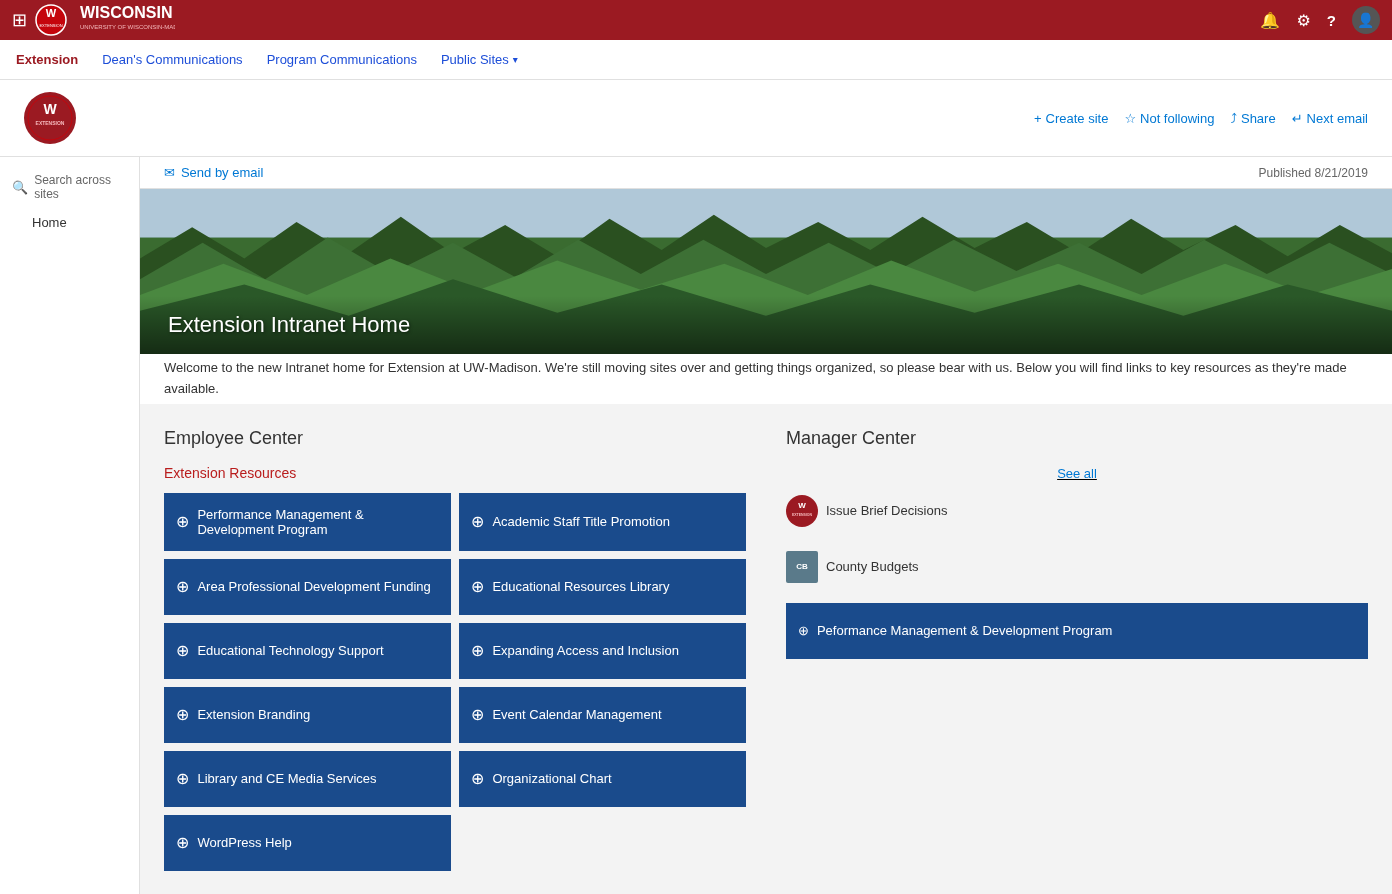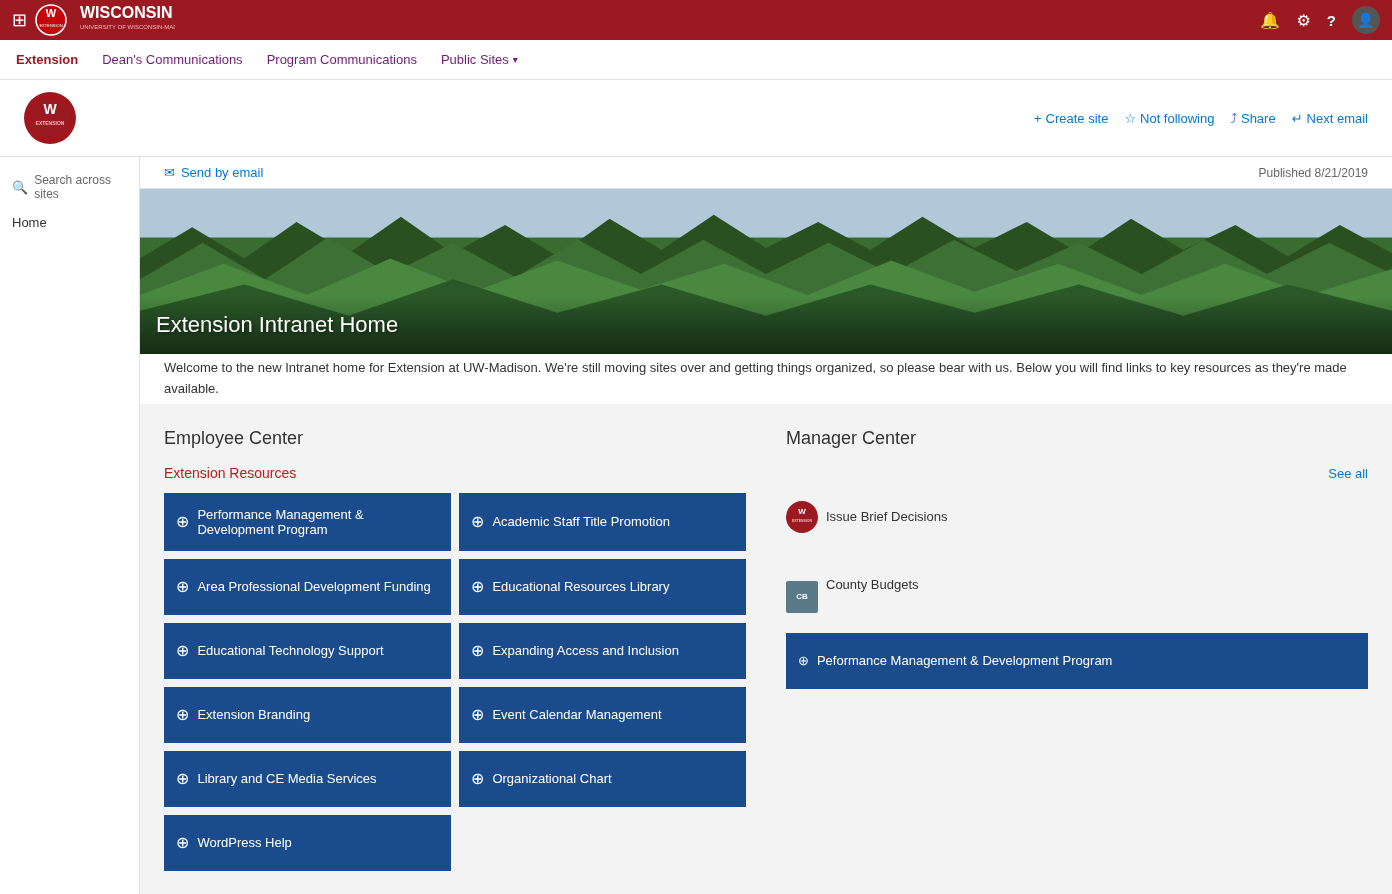--- a/index.html
+++ b/index.html
@@ -24,21 +24,21 @@
     .nav-bar {
       background: white;
       height: 40px;
       display: flex;
       align-items: center;
       padding: 0 16px;
       border-bottom: 1px solid #e0e0e0;
       gap: 24px;
     }
     .nav-item {
-      font-size: 13px; color: #701a75; cursor: pointer; text-decoration: none;
+      font-size: 13px; color: #1d4ed8; cursor: pointer; text-decoration: none;
       display: flex; align-items: center; gap: 4px;
     }
     .nav-item.active { color: #9b1a22; font-weight: 600; }
 
     
     .site-header {
       background: white;
       padding: 12px 24px;
       display: flex;
       align-items: center;
@@ -67,21 +67,21 @@
       background: white;
       border-right: 1px solid #e0e0e0;
       min-height: calc(100vh - 160px);
       padding: 8px 0;
     }
     .sidebar-search {
       display: flex; align-items: center; gap: 6px;
       padding: 8px 12px; cursor: pointer; color: #666; font-size: 13px;
     }
     .sidebar-nav-item {
-      padding: 6px 12px; font-size: 13px; color: #333; cursor: pointer;
+      padding: 6px 12px; font-size: 13px; color: #333; cursor: pointer; margin-left: 20px;
     }
 
     
     .main-content { flex: 1; background: white; }
 
     
     .email-bar {
       background: white;
       padding: 8px 24px;
       display: flex;
@@ -96,21 +96,21 @@
     .hero {
       width: 100%;
       height: 165px;
       background: linear-gradient(135deg, #2d5a27 0%, #3d7a35 20%, #4a8f3f 40%, #5da84a 55%, #6bbf55 70%, #7dcf62 80%, #8fd870 90%, #a8e085 100%);
       position: relative;
       overflow: hidden;
     }
     .hero-overlay {
       position: absolute; bottom: 0; left: 0; right: 0;
       background: linear-gradient(to top, rgba(0,0,0,0.5) 0%, transparent 100%);
-      padding: 16px 16px;
+      padding: 16px 28px;
     }
     .hero-title { color: white; font-size: 22px; font-weight: 400; text-shadow: 1px 1px 3px rgba(0,0,0,0.5); }
 
     
     .body-text {
       padding: 4px 24px;
       font-size: 13px; color: #333; line-height: 1.6;
       background: white;
     }
 
@@ -148,33 +148,33 @@
       font-size: 13px;
       text-align: left;
       border-radius: 0;
       transition: background 0.2s;
       min-height: 56px;
     }
     .resource-btn .globe-icon { font-size: 16px; flex-shrink: 0; }
 
     
     .manager-links { display: flex; flex-direction: column; gap: 8px; }
-    .manager-see-all { text-align: right; margin-bottom: 12px; }
+    .manager-see-all { text-align: center; margin-bottom: 6px; text-decoration: underline; }
     .manager-see-all a { color: #0078d4; font-size: 13px; cursor: pointer; text-decoration: none; }
     .manager-link-item {
       display: flex; align-items: center; gap: 8px;
       padding: 8px 0; cursor: pointer; font-size: 13px; color: #333;
     }
     .manager-link-icon {
       width: 32px; height: 32px; border-radius: 50%;
       display: flex; align-items: center; justify-content: center;
       font-size: 12px; font-weight: bold; flex-shrink: 0;
     }
     .manager-link-icon.red { background: #9b1a22; color: white; }
-    .manager-link-icon.gray { background: #5a7a8a; color: white; font-size: 9px; margin-top: 24px; }
+    .manager-link-icon.gray { background: #5a7a8a; color: white; font-size: 9px; }
     .manager-link-btn {
       background: #1a4b8c; color: white; padding: 14px 12px;
       display: flex; align-items: center; gap: 8px; cursor: pointer;
       border: none; font-size: 13px; text-align: left; min-height: 56px;
       width: 100%;
     }
   </style>
 </head>
 <body>
 

